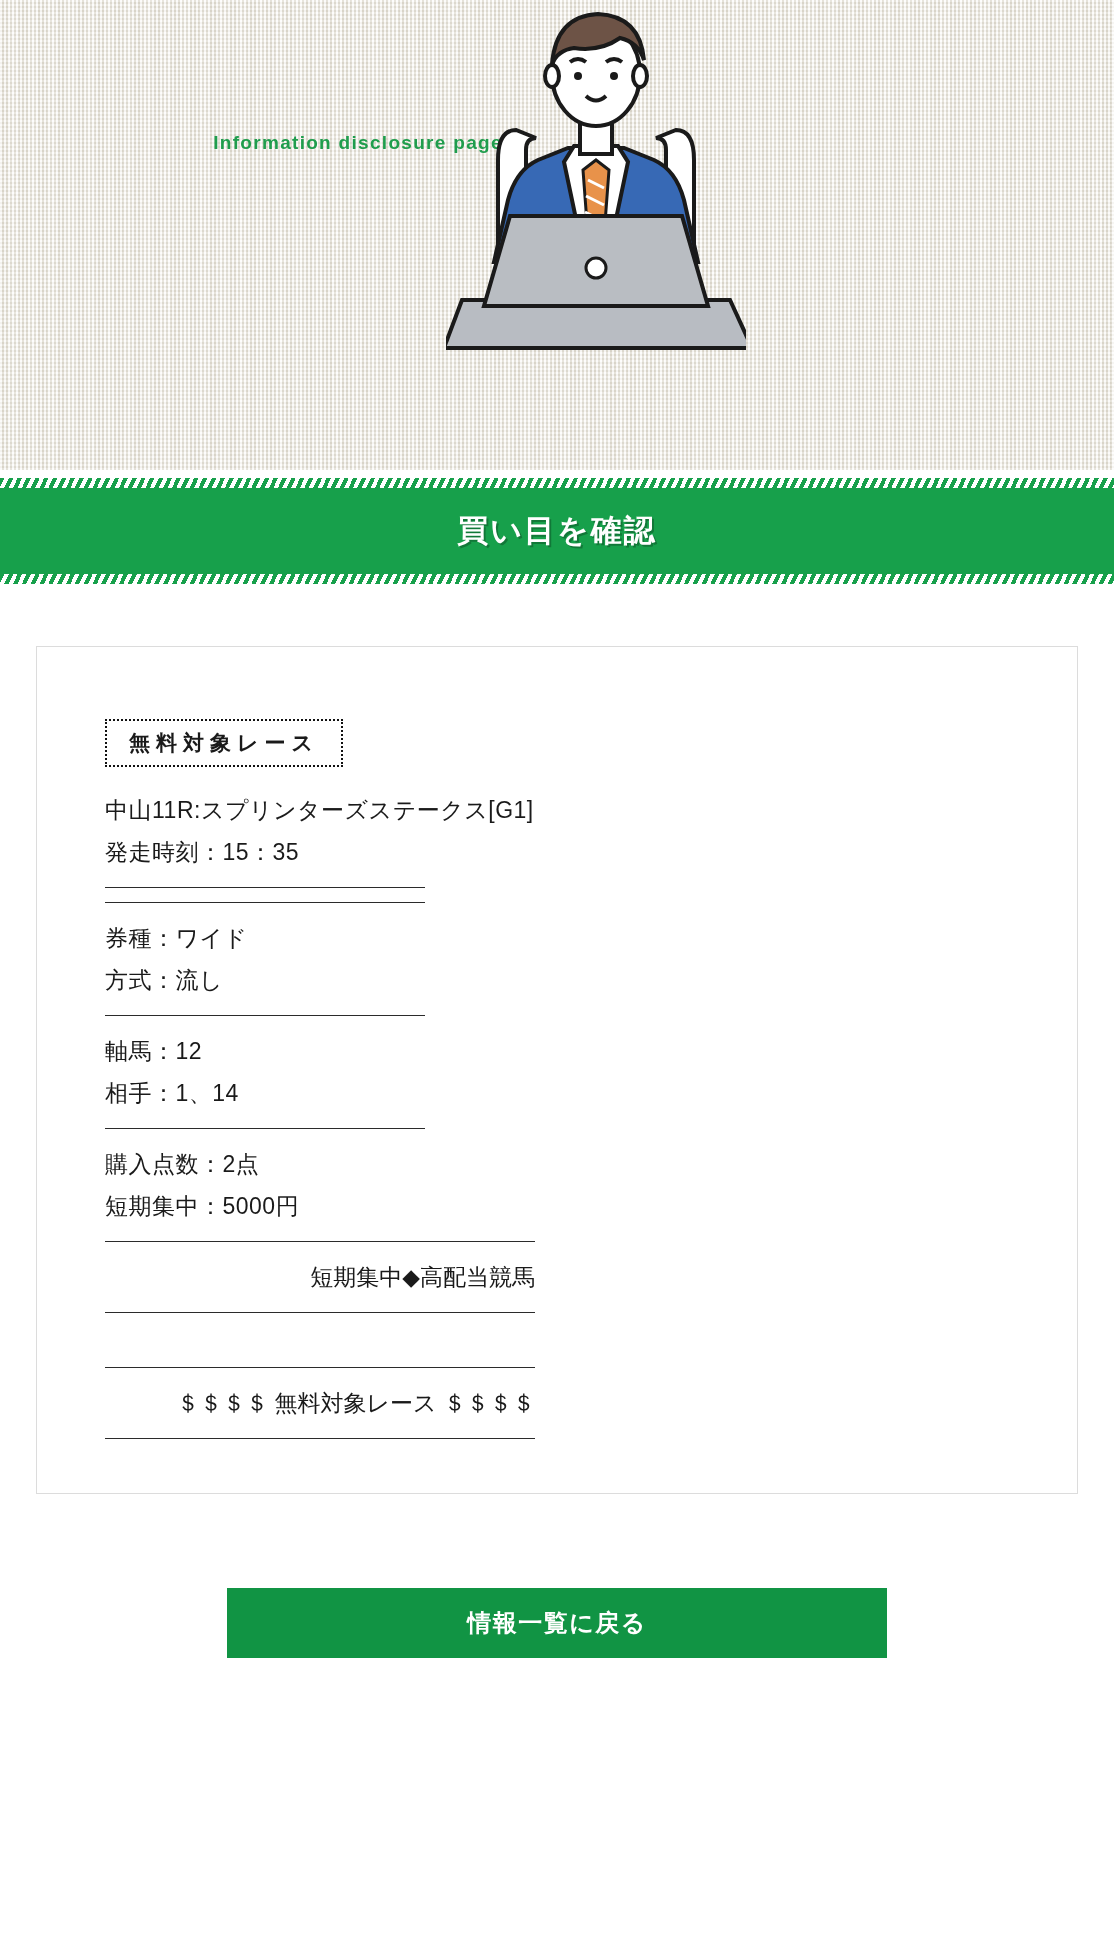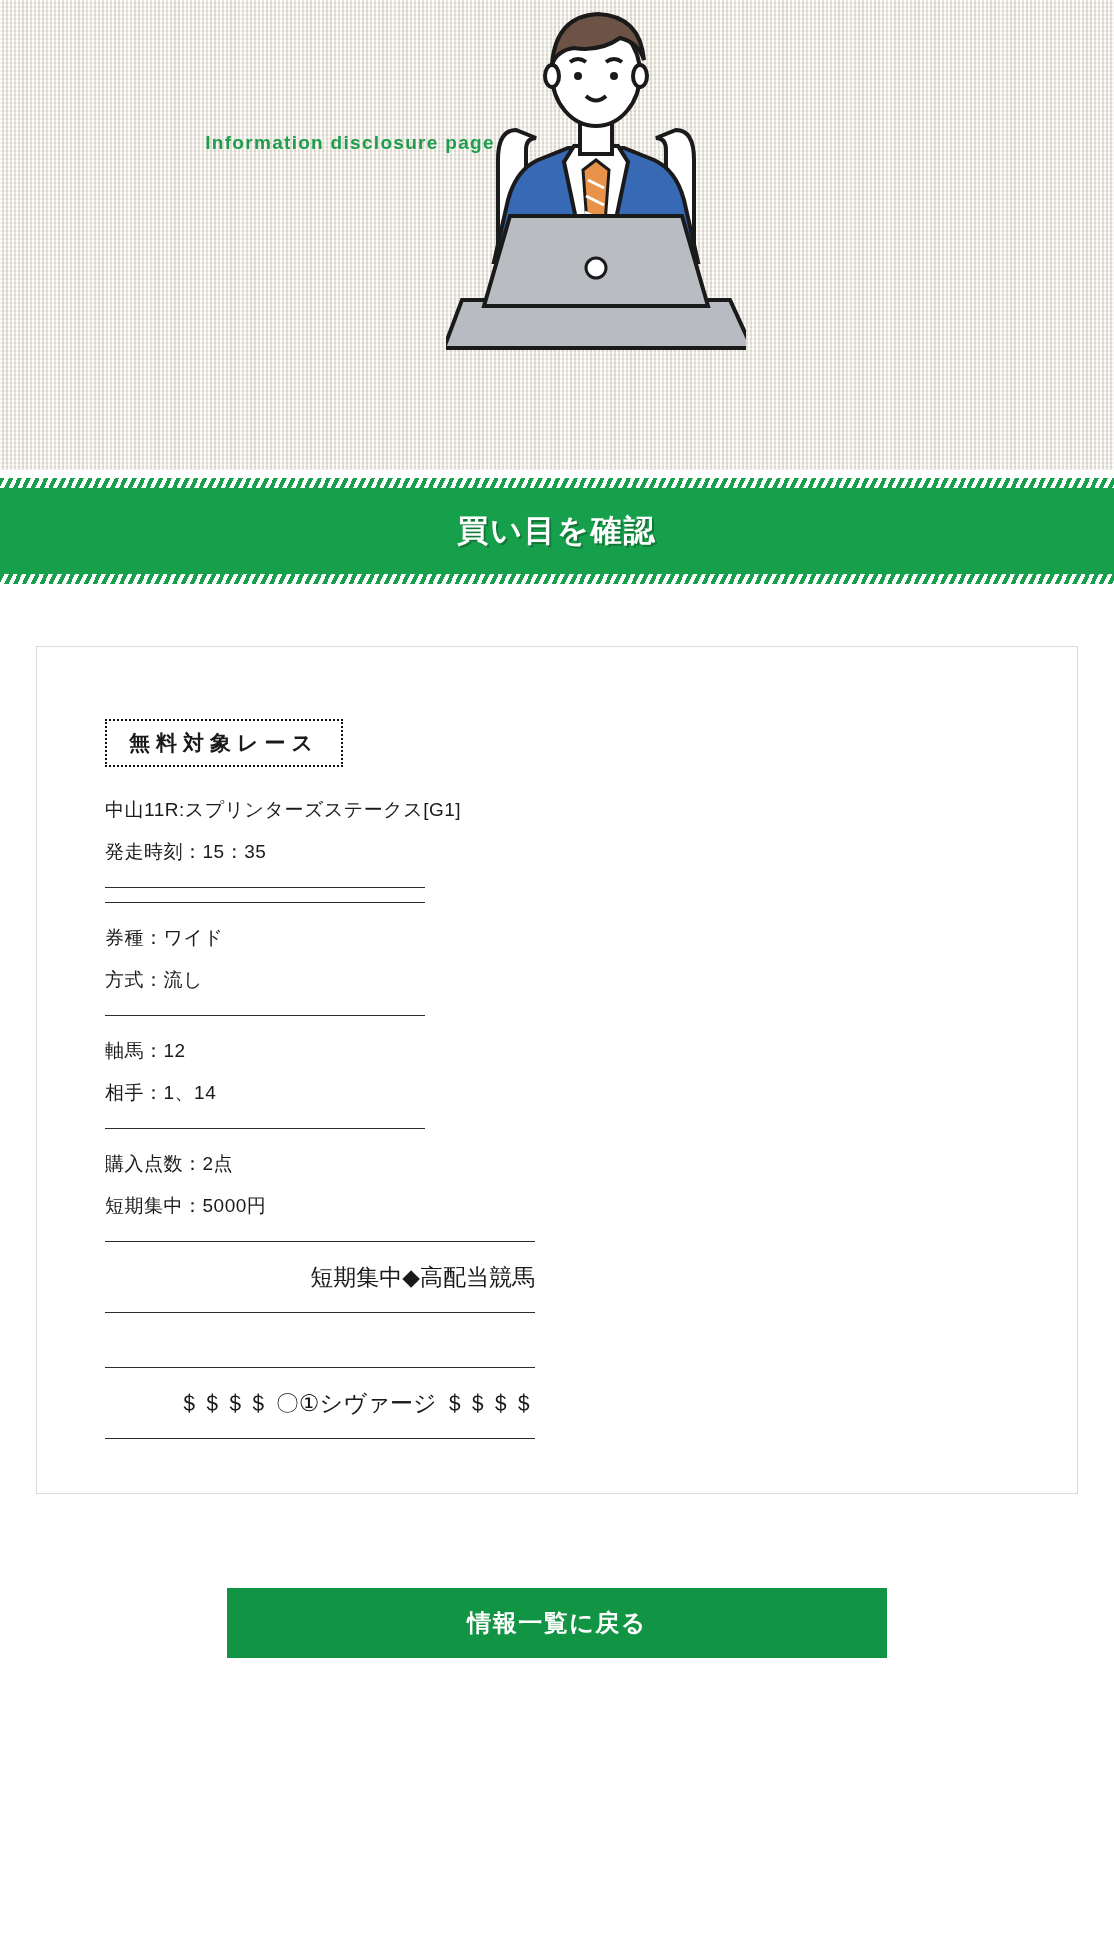--- a/index.html
+++ b/index.html
@@ -21,21 +21,21 @@
     height: 470px;
     background-color: #f2f1ec;
     background-image:
       repeating-linear-gradient(90deg, rgba(255,255,255,0.65) 0px, rgba(255,255,255,0.65) 2px, rgba(210,205,192,0.45) 2px, rgba(210,205,192,0.45) 4px),
       repeating-linear-gradient(0deg, rgba(255,255,255,0.55) 0px, rgba(255,255,255,0.55) 2px, rgba(205,200,188,0.40) 2px, rgba(205,200,188,0.40) 4px),
       repeating-linear-gradient(90deg, rgba(226,221,208,0.55) 0px, rgba(226,221,208,0.55) 9px, rgba(248,246,240,0.55) 9px, rgba(248,246,240,0.55) 19px);
     overflow: hidden;
   }
   .hero-text {
     position: absolute;
-    left: 0;
+    left: 8px;
     top: 132px;
     width: 700px;
     text-align: center;
   }
   .hero-sub {
     font-size: 19px;
     font-weight: bold;
     letter-spacing: 1.3px;
     color: #1f9d4d;
     margin: 0 0 8px 0;
@@ -103,21 +103,21 @@
     display: inline-block;
     border: 2px dotted #111111;
     padding: 8px 22px;
     font-size: 21px;
     font-weight: bold;
     letter-spacing: 6px;
     margin-bottom: 22px;
   }
 
   .line {
-    font-size: 19px;
+    font-size: 23px;
     line-height: 42px;
     letter-spacing: 0.5px;
     white-space: pre-wrap;
   }
   .rule {
     border: none;
     border-top: 1px solid #2b2b2b;
     margin: 14px 0 14px 0;
   }
   .rule.short { width: 320px; }
@@ -235,21 +235,21 @@
       <div class="line">短期集中：5000円</div>
     </div>
 
     <hr class="rule mid">
     <div class="center-line">短期集中◆高配当競馬</div>
     <hr class="rule mid">
 
     <div style="height:26px"></div>
 
     <hr class="rule mid">
-    <div class="center-line">＄＄＄＄ 〇①シヴァージ ＄＄＄＄</div>
+    <div class="center-line">＄＄＄＄ 無料対象レース ＄＄＄＄</div>
     <hr class="rule mid">
 
   </div>
 </div>
 
 <div class="footer">
   <button class="back-btn">情報一覧に戻る</button>
 </div>
 
 </body></html>

